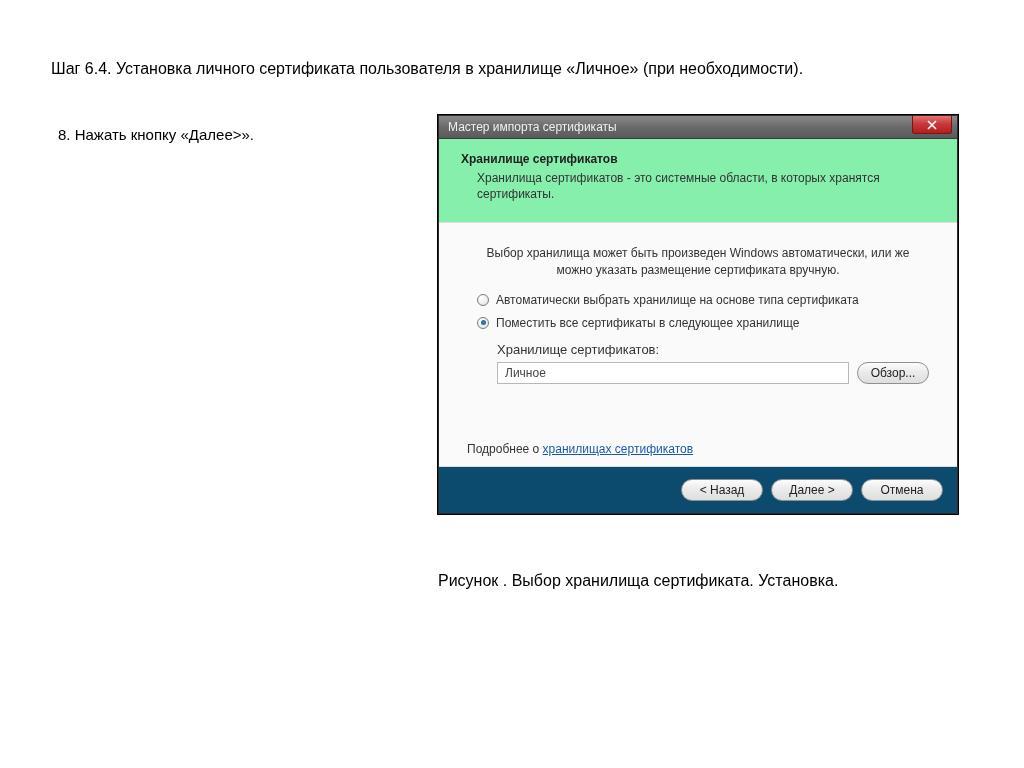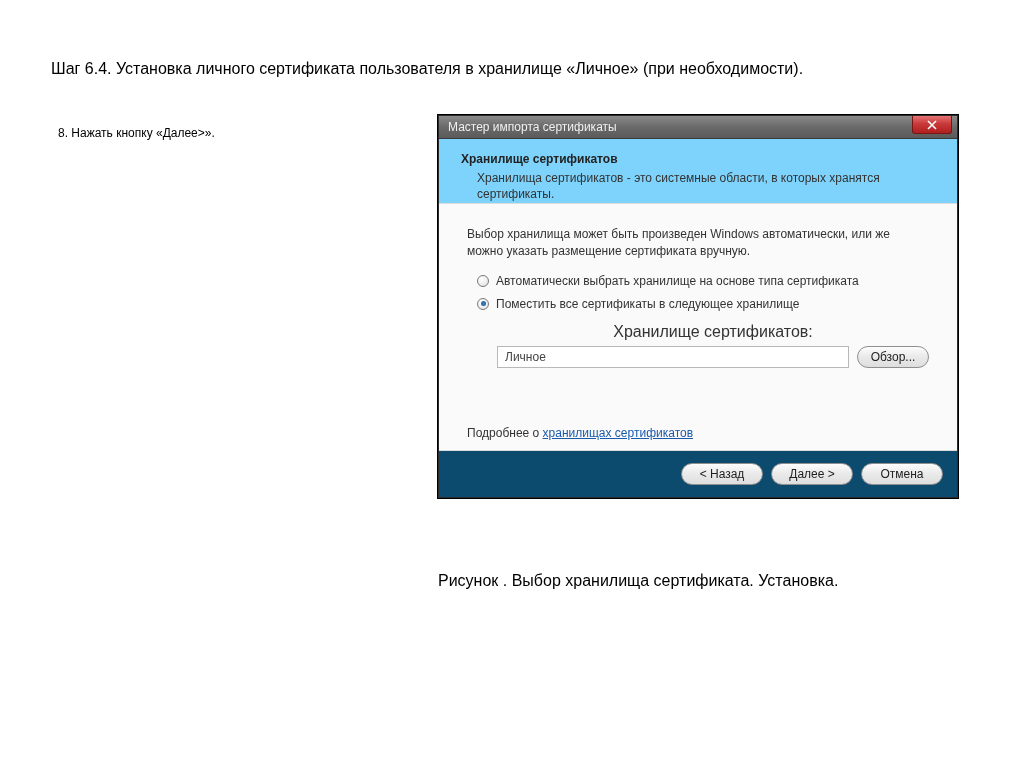--- a/index.html
+++ b/index.html
@@ -18,21 +18,21 @@
       width: 920px;
       font-size: 16px;
       font-weight: normal;
       line-height: 1.35;
       color: #000;
     }
     .instruction {
       position: absolute;
       left: 58px;
       top: 126px;
-      font-size: 12px;
+      font-size: 15px;
       color: #000;
     }
     .caption {
       position: absolute;
       left: 438px;
       top: 572px;
       font-size: 16px;
       color: #000;
     }
 
@@ -77,23 +77,23 @@
       margin-right: 5px;
     }
     .close-btn svg { width: 10px; height: 10px; }
 
     .content {
       background: #f9f9f9;
       padding: 0;
     }
 
     .header-block {
-      background: #7dd3fc;
+      background: #86efac;
       border-bottom: 1px solid #ddd;
-      padding: 13px 22px 1px 22px;
+      padding: 13px 22px 20px 22px;
     }
     .header-title {
       font-size: 12px;
       font-weight: bold;
       color: #222;
       margin-bottom: 4px;
     }
     .header-desc {
       font-size: 12px;
       color: #333;
@@ -103,20 +103,21 @@
 
     .body-block {
       padding: 22px 28px 10px 28px;
       background: #fafafa;
     }
     .body-text {
       font-size: 12px;
       color: #333;
       line-height: 1.4;
       margin-bottom: 14px;
+      text-align: center;
     }
     .radio-group {
       margin-left: 10px;
       margin-bottom: 12px;
     }
     .radio-row {
       display: flex;
       align-items: center;
       margin-bottom: 9px;
       font-size: 12px;
@@ -141,24 +142,23 @@
       height: 5px;
       background: radial-gradient(circle, #3a7fbf 0%, #1a5a9a 100%);
       border-radius: 50%;
     }
 
     .store-block {
       margin-left: 30px;
       margin-bottom: 58px;
     }
     .store-label {
-      font-size: 16px;
+      font-size: 13px;
       color: #333;
       margin-bottom: 5px;
-      text-align: center;
     }
     .store-row {
       display: flex;
       align-items: center;
       gap: 8px;
     }
     .store-input {
       flex: 1;
       height: 22px;
       border: 1px solid #b8b8b8;

